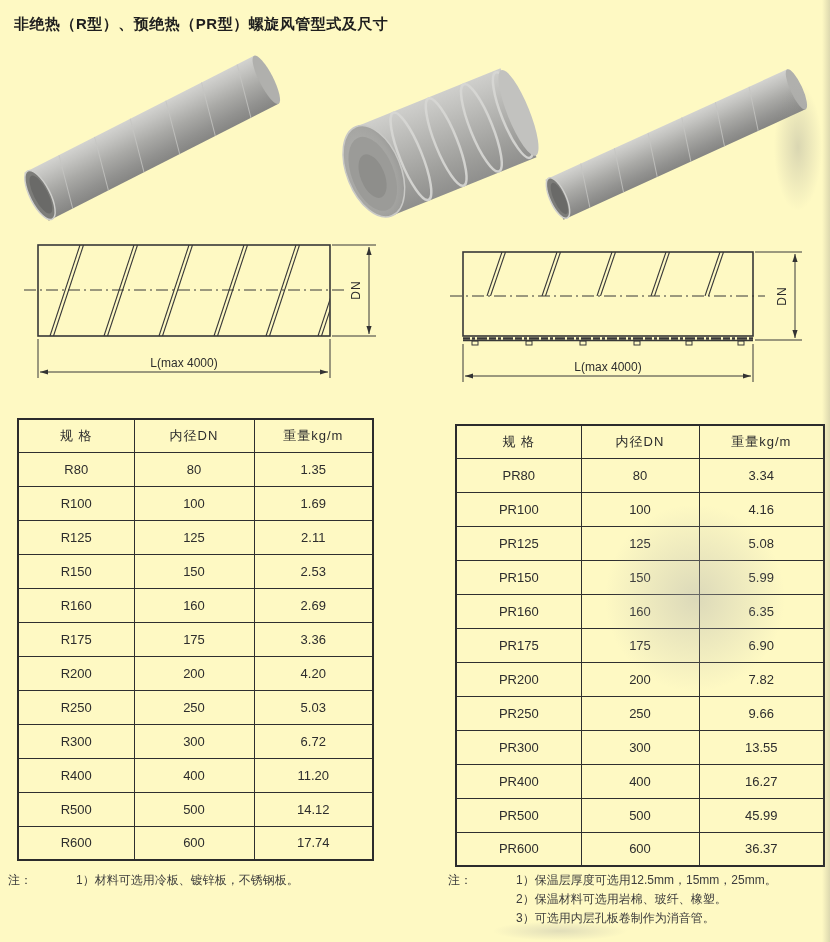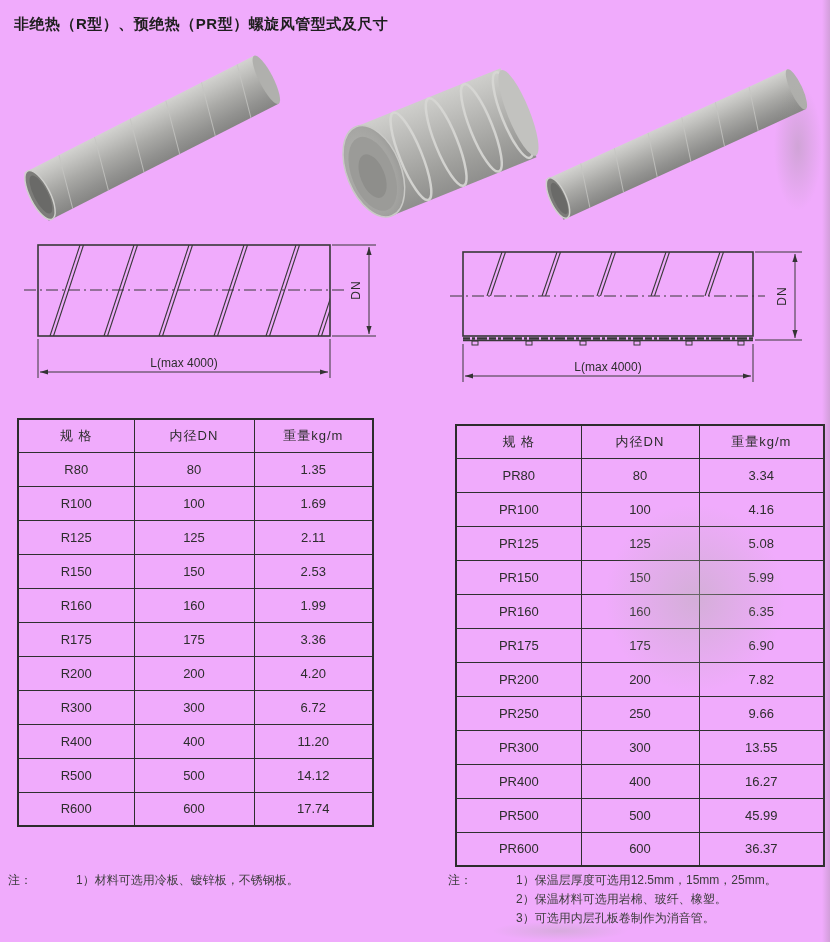--- a/index.html
+++ b/index.html
@@ -1,18 +1,18 @@
 <!DOCTYPE html>
 <html><head>
 <meta charset="utf-8">
 <style>
   html,body{margin:0;padding:0;}
   .page{
     position:relative; width:830px; height:942px; overflow:hidden;
-    background:#f0abfc;
+    background:#fef9c3;
     font-family:"Liberation Sans", sans-serif;
   }
   .page::after{ 
     content:""; position:absolute; right:0; top:0; width:8px; height:100%;
     background:linear-gradient(to right, rgba(120,120,116,0), rgba(120,120,116,.25));
     pointer-events:none;
   }
   .title{
     position:absolute; left:14px; top:15px;
     font-size:15px; font-weight:bold; color:#1e1e1e; letter-spacing:.5px;
@@ -251,31 +251,36 @@
           <td>2.11</td>
         </tr>
         <tr>
           <td>R150</td>
           <td>150</td>
           <td>2.53</td>
         </tr>
         <tr>
           <td>R160</td>
           <td>160</td>
-          <td>1.99</td>
+          <td>2.69</td>
         </tr>
         <tr>
           <td>R175</td>
           <td>175</td>
           <td>3.36</td>
         </tr>
         <tr>
           <td>R200</td>
           <td>200</td>
           <td>4.20</td>
+        </tr>
+        <tr>
+          <td>R250</td>
+          <td>250</td>
+          <td>5.03</td>
         </tr>
         <tr>
           <td>R300</td>
           <td>300</td>
           <td>6.72</td>
         </tr>
         <tr>
           <td>R400</td>
           <td>400</td>
           <td>11.20</td>

